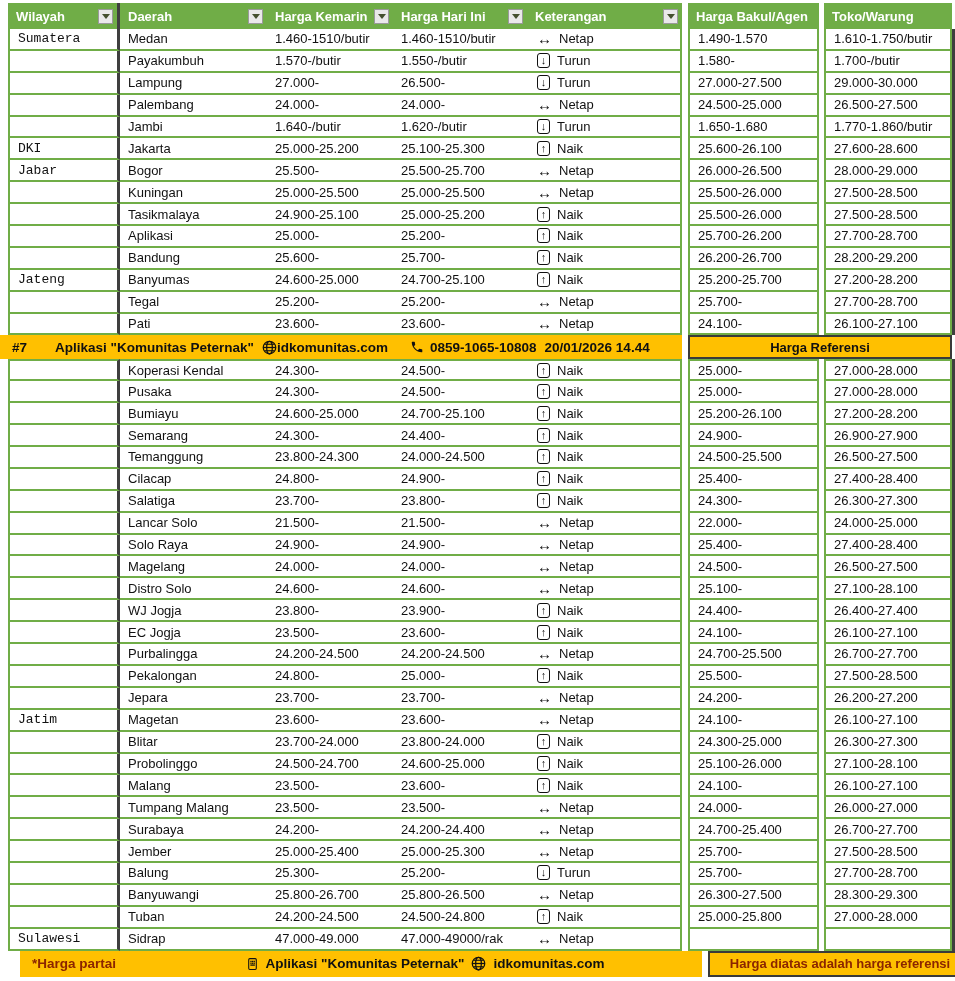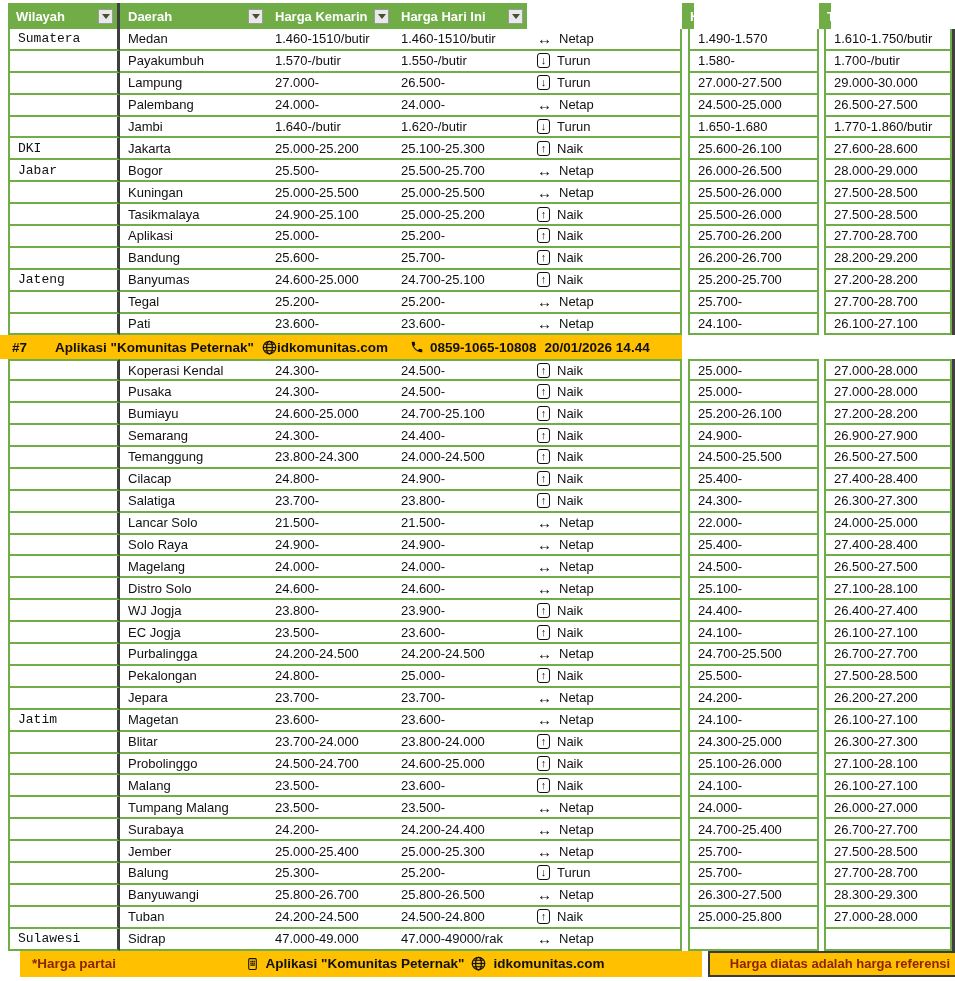--- a/index.html
+++ b/index.html
@@ -73,20 +73,26 @@
         <span class="filter-btn">
           <span class="tri"></span>
         </span>
       </div>
       <div class="hcell">
         <span>Harga Hari Ini</span>
         <span class="filter-btn">
           <span class="tri"></span>
         </span>
       </div>
+      <div class="hcell">
+        <span>Keterangan</span>
+        <span class="filter-btn">
+          <span class="tri"></span>
+        </span>
+      </div>
       <div class="gapc"></div>
       <div class="hcell">
         <span>Harga Bakul/Agen</span>
       </div>
       <div class="gapc"></div>
       <div class="hcell">
         <span>Toko/Warung</span>
       </div>
     </div>
 
@@ -469,20 +475,23 @@
           <line x1="4" y1="17.2" x2="20" y2="17.2" stroke="#111" stroke-width="1.8"></line>
         </svg>
       <span class="b-item">idkomunitas.com</span>
       <svg class="b-phone-ic" viewBox="0 0 24 24" width="14" height="14">
           <path d="M6.6 10.8c1.5 2.9 3.8 5.2 6.7 6.7l2.2-2.2c.3-.3.7-.4 1-.2 1.1.4 2.4.6 3.6.6.6 0 1 .4 1 1V20c0 .6-.4 1-1 1C10.9 21 3 13.1 3 3.9c0-.6.4-1 1-1h3.3c.6 0 1 .4 1 1 0 1.3.2 2.5.6 3.6.1.4 0 .7-.2 1l-2.1 2.3z" fill="#111"></path>
         </svg>
       <span class="b-item">0859-1065-10808</span>
       <span>20/01/2026 14.44</span>
     </div>
     <div class="gapc"></div>
+    <div class="banner-right">
+      <span>Harga Referensi</span>
+    </div>
   </div>
 
   <div id="rows-bottom">
       <div class="trow first">
         <div class="cell c-wil">
           <span></span>
         </div>
         <div class="cell c-dae">
           <span>Koperasi Kendal</span>
         </div>

